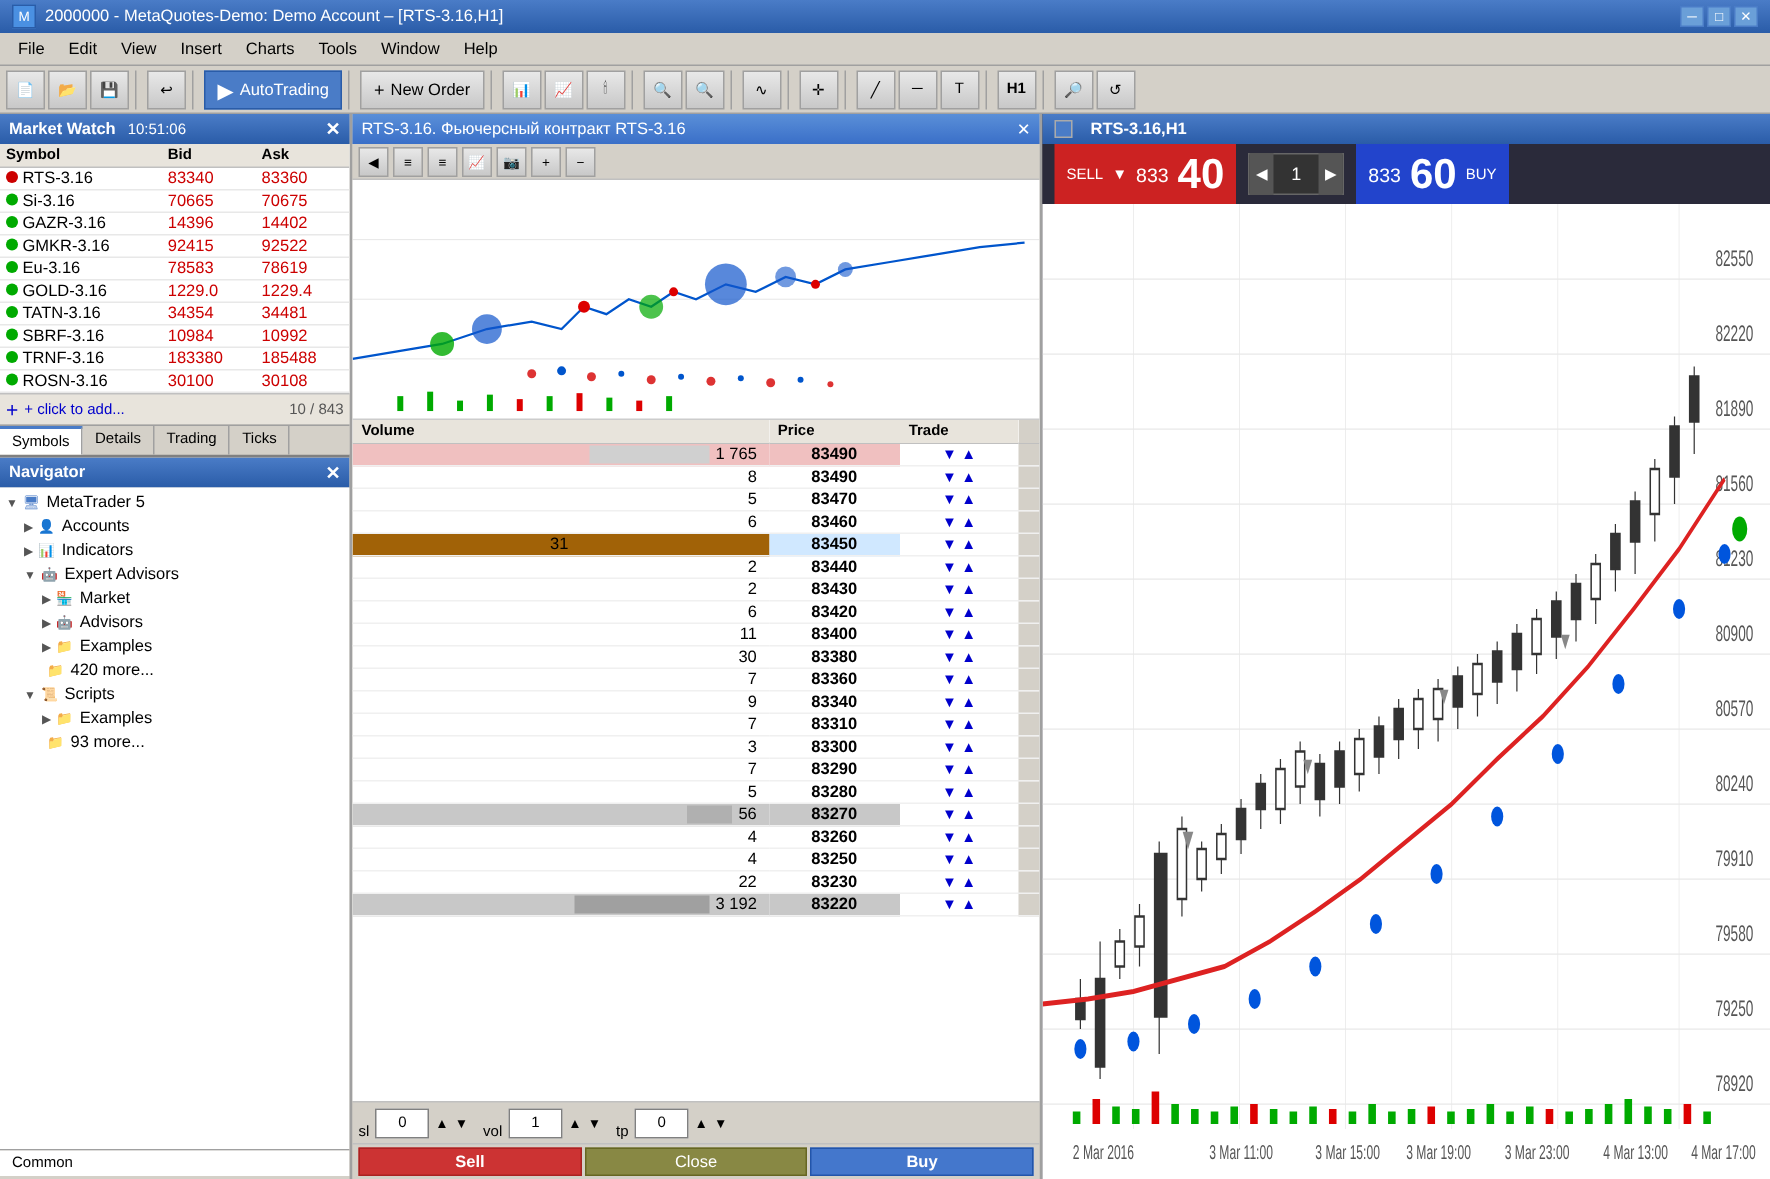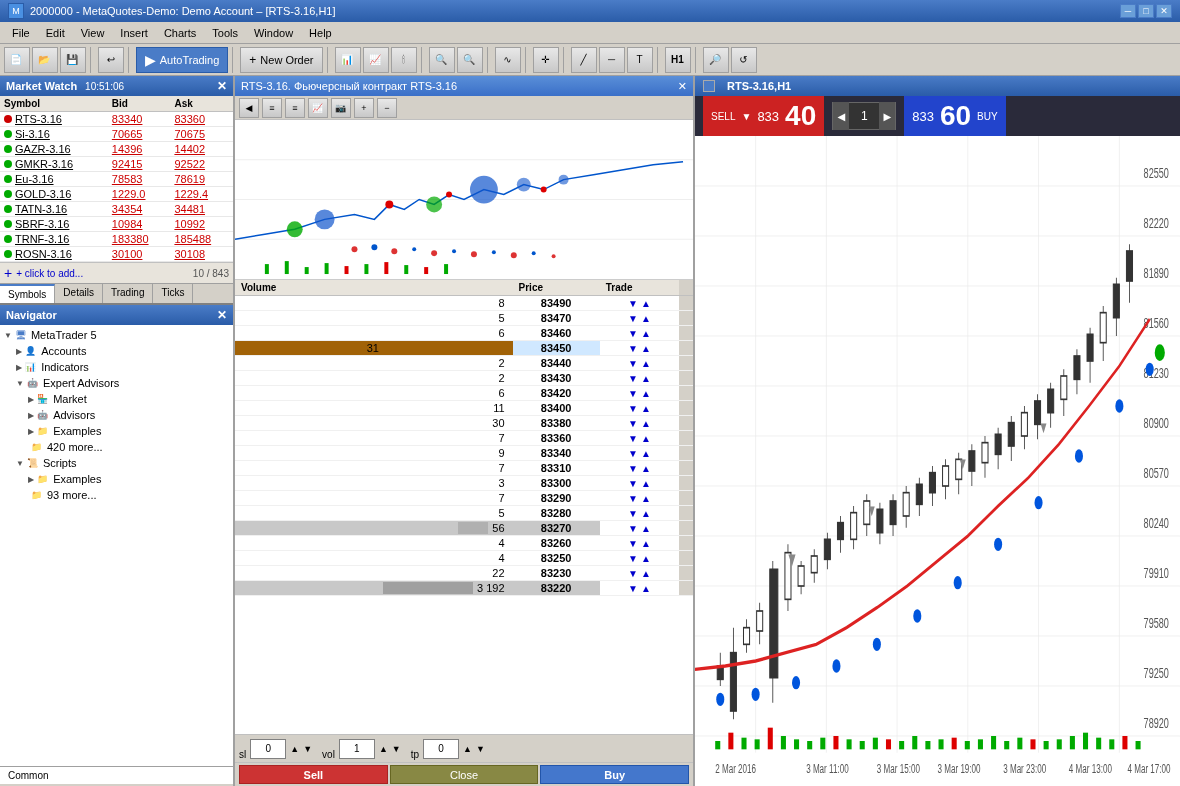--- a/index.html
+++ b/index.html
@@ -25,21 +25,21 @@
 
     
     .left-panel { width: 235px; min-width: 235px; display: flex; flex-direction: column; border-right: 2px solid #a0a0a0; }
 
     
     .market-watch { flex: 0 0 auto; border-bottom: 2px solid #808080; }
     .panel-header { background: linear-gradient(to bottom, #4a7cc7, #2a5ca8); color: white; height: 20px; display: flex; align-items: center; padding: 0 6px; font-size: 11px; font-weight: bold; }
     .panel-header-close { margin-left: auto; cursor: pointer; font-size: 12px; }
     .mw-table { width: 100%; border-collapse: collapse; }
     .mw-table th { background: #e8e4dc; font-size: 10px; font-weight: bold; padding: 2px 4px; border-bottom: 1px solid #c0c0c0; text-align: left; }
-    .mw-table td { padding: 1px 4px; font-size: 11px; border-bottom: 1px solid #e8e8e8; text-decoration: underline; }
+    .mw-table td { padding: 1px 4px; font-size: 11px; border-bottom: 1px solid #e8e8e8; }
     .symbol-dot { display: inline-block; width: 8px; height: 8px; border-radius: 50%; margin-right: 3px; }
     .dot-green { background: #00aa00; }
     .dot-red { background: #cc0000; }
     .bid-price { color: #cc0000; }
     .ask-price { color: #cc0000; }
     .mw-footer { background: #e8e4dc; padding: 2px 4px; font-size: 10px; color: #0000cc; display: flex; align-items: center; gap: 4px; border-top: 1px solid #c0c0c0; }
     .mw-tabs { display: flex; background: #d4d0c8; border-top: 1px solid #a0a0a0; }
     .mw-tab { padding: 3px 8px; font-size: 10px; cursor: pointer; border-right: 1px solid #a0a0a0; }
     .mw-tab.active { background: white; border-top: 2px solid #4a7cc7; }
 
@@ -371,20 +371,31 @@
       <table class="ob-table" style="width:100%;">
         <thead>
           <tr>
             <th>Volume</th>
             <th>Price</th>
             <th>Trade</th>
             <th style="width:14px; background:#d4d0c8;"></th>
           </tr>
         </thead>
         <tbody id="ob-tbody">
+            <tr>
+    <td style="background:#f0c0c0; text-align:right; padding-right:8px;">
+                <div style="display:flex;align-items:center;justify-content:flex-end;gap:4px;"><span style="display:inline-block;width:80px;height:12px;background:#d0d0d0;"></span>1 765</div>
+              </td>
+    <td class="ob-price" style="background:#f0c0c0; text-align:center;">83490</td>
+    <td style="text-align:center;">
+      <span style="color:#0000cc; font-size:10px;">▼</span>
+      <span style="color:#0000cc; font-size:10px;">▲</span>
+    </td>
+    <td style="width:14px; background:#d4d0c8;"></td>
+  </tr>
             <tr>
     <td style=" text-align:right; padding-right:8px;">8</td>
     <td class="ob-price" style=" text-align:center;">83490</td>
     <td style="text-align:center;">
       <span style="color:#0000cc; font-size:10px;">▼</span>
       <span style="color:#0000cc; font-size:10px;">▲</span>
     </td>
     <td style="width:14px; background:#d4d0c8;"></td>
   </tr>
             <tr>

